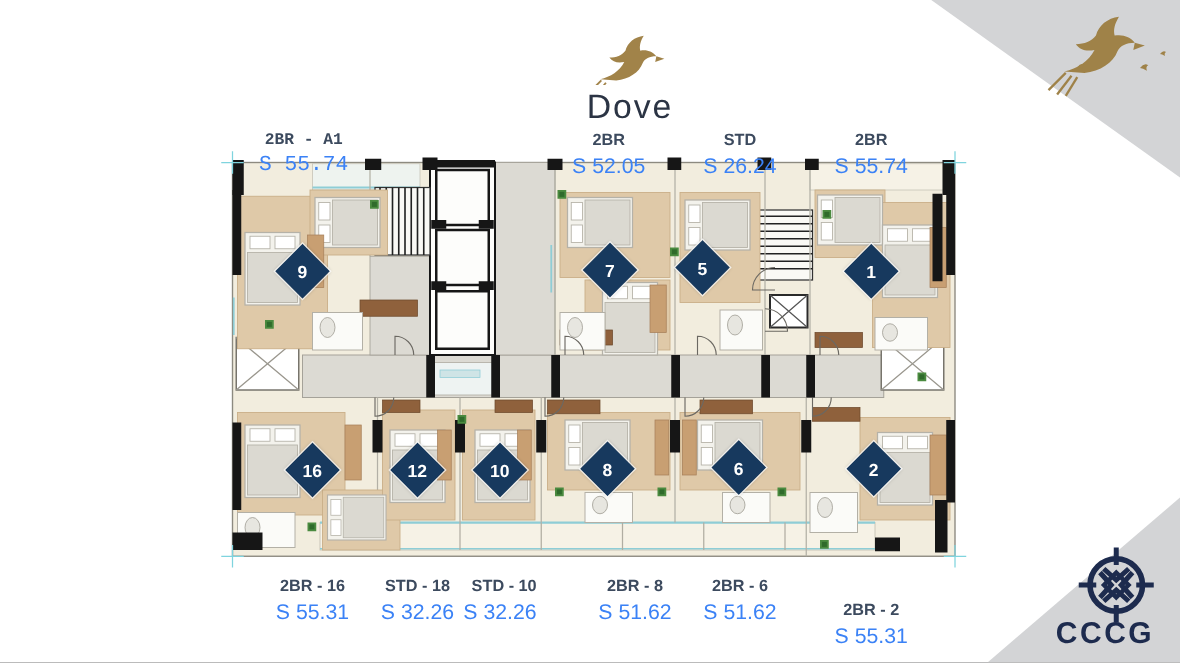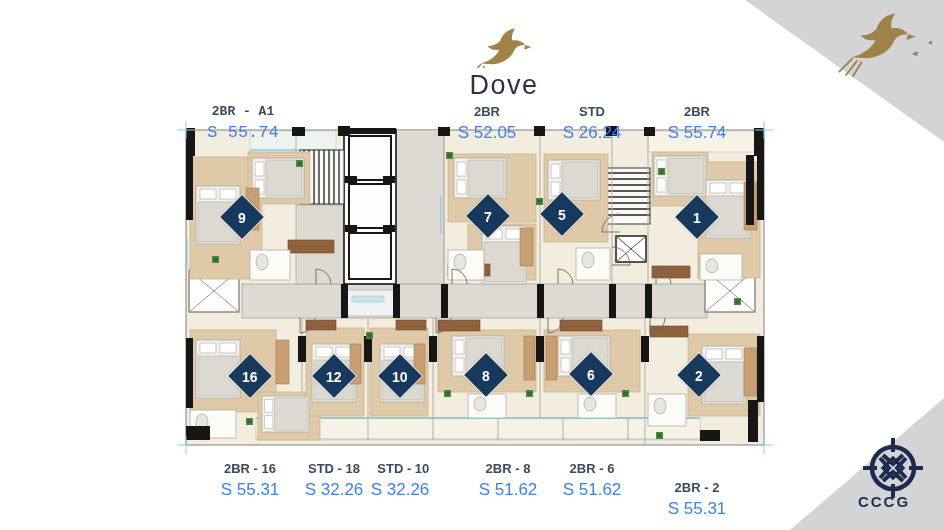--- a/index.html
+++ b/index.html
@@ -14,21 +14,21 @@
   .logo-text{
     margin-top:2px;font-size:27px;font-weight:500;letter-spacing:1.5px;
     color:#2b3444;
   }
   
   .wedge{position:absolute;pointer-events:none;}
   .wedge.tr{right:0;top:0;}
   .wedge.br{right:0;bottom:0;}
   .cccg-text{
     position:absolute;right:14px;top:493px;width:92px;text-align:center;
-    font-size:15px;font-weight:bold;letter-spacing:2px;color:#1d2b4e;
+    font-size:24px;font-weight:bold;letter-spacing:2px;color:#1d2b4e;
   }
   
   .unit-label{
     position:absolute;transform:translateX(-50%);text-align:center;
     color:#3c4a5e;line-height:1.25;white-space:nowrap;
   }
   .unit-label .nm{display:block;font-size:13px;font-weight:bold;}
   .unit-label .ar{display:block;font-size:17px;margin-top:2px;color:#3b82f6;}
   
   .marker{

